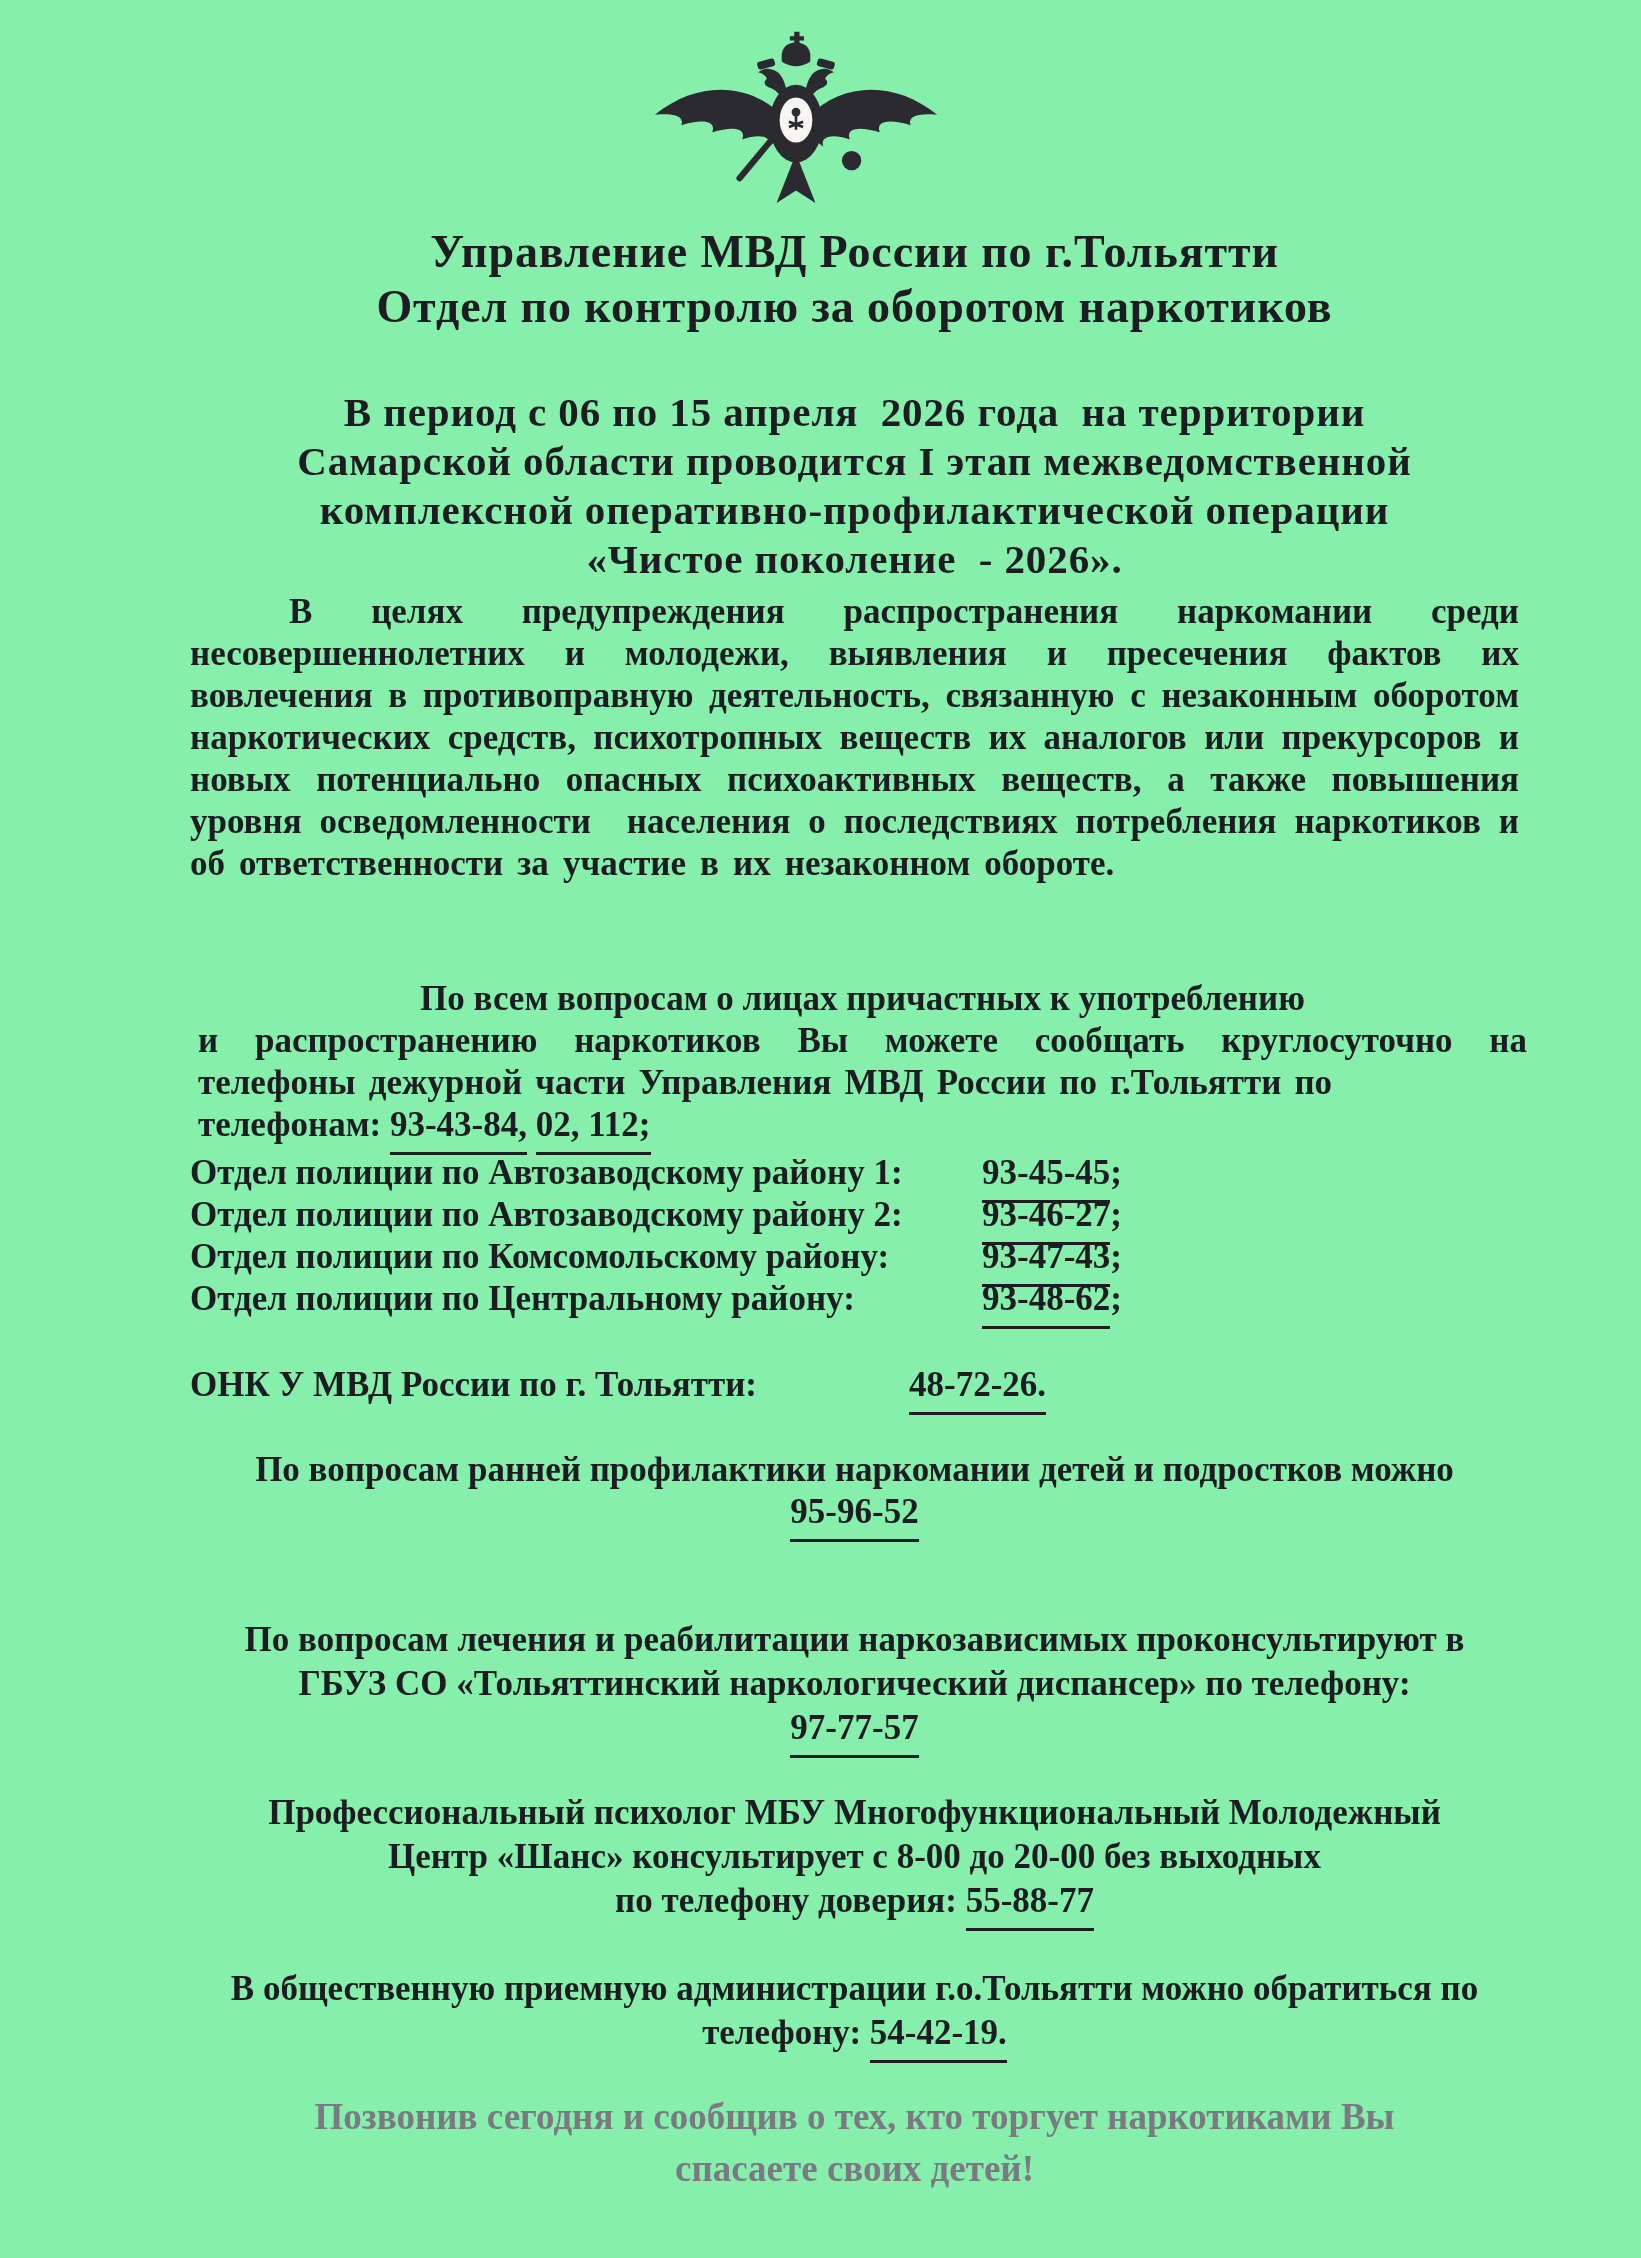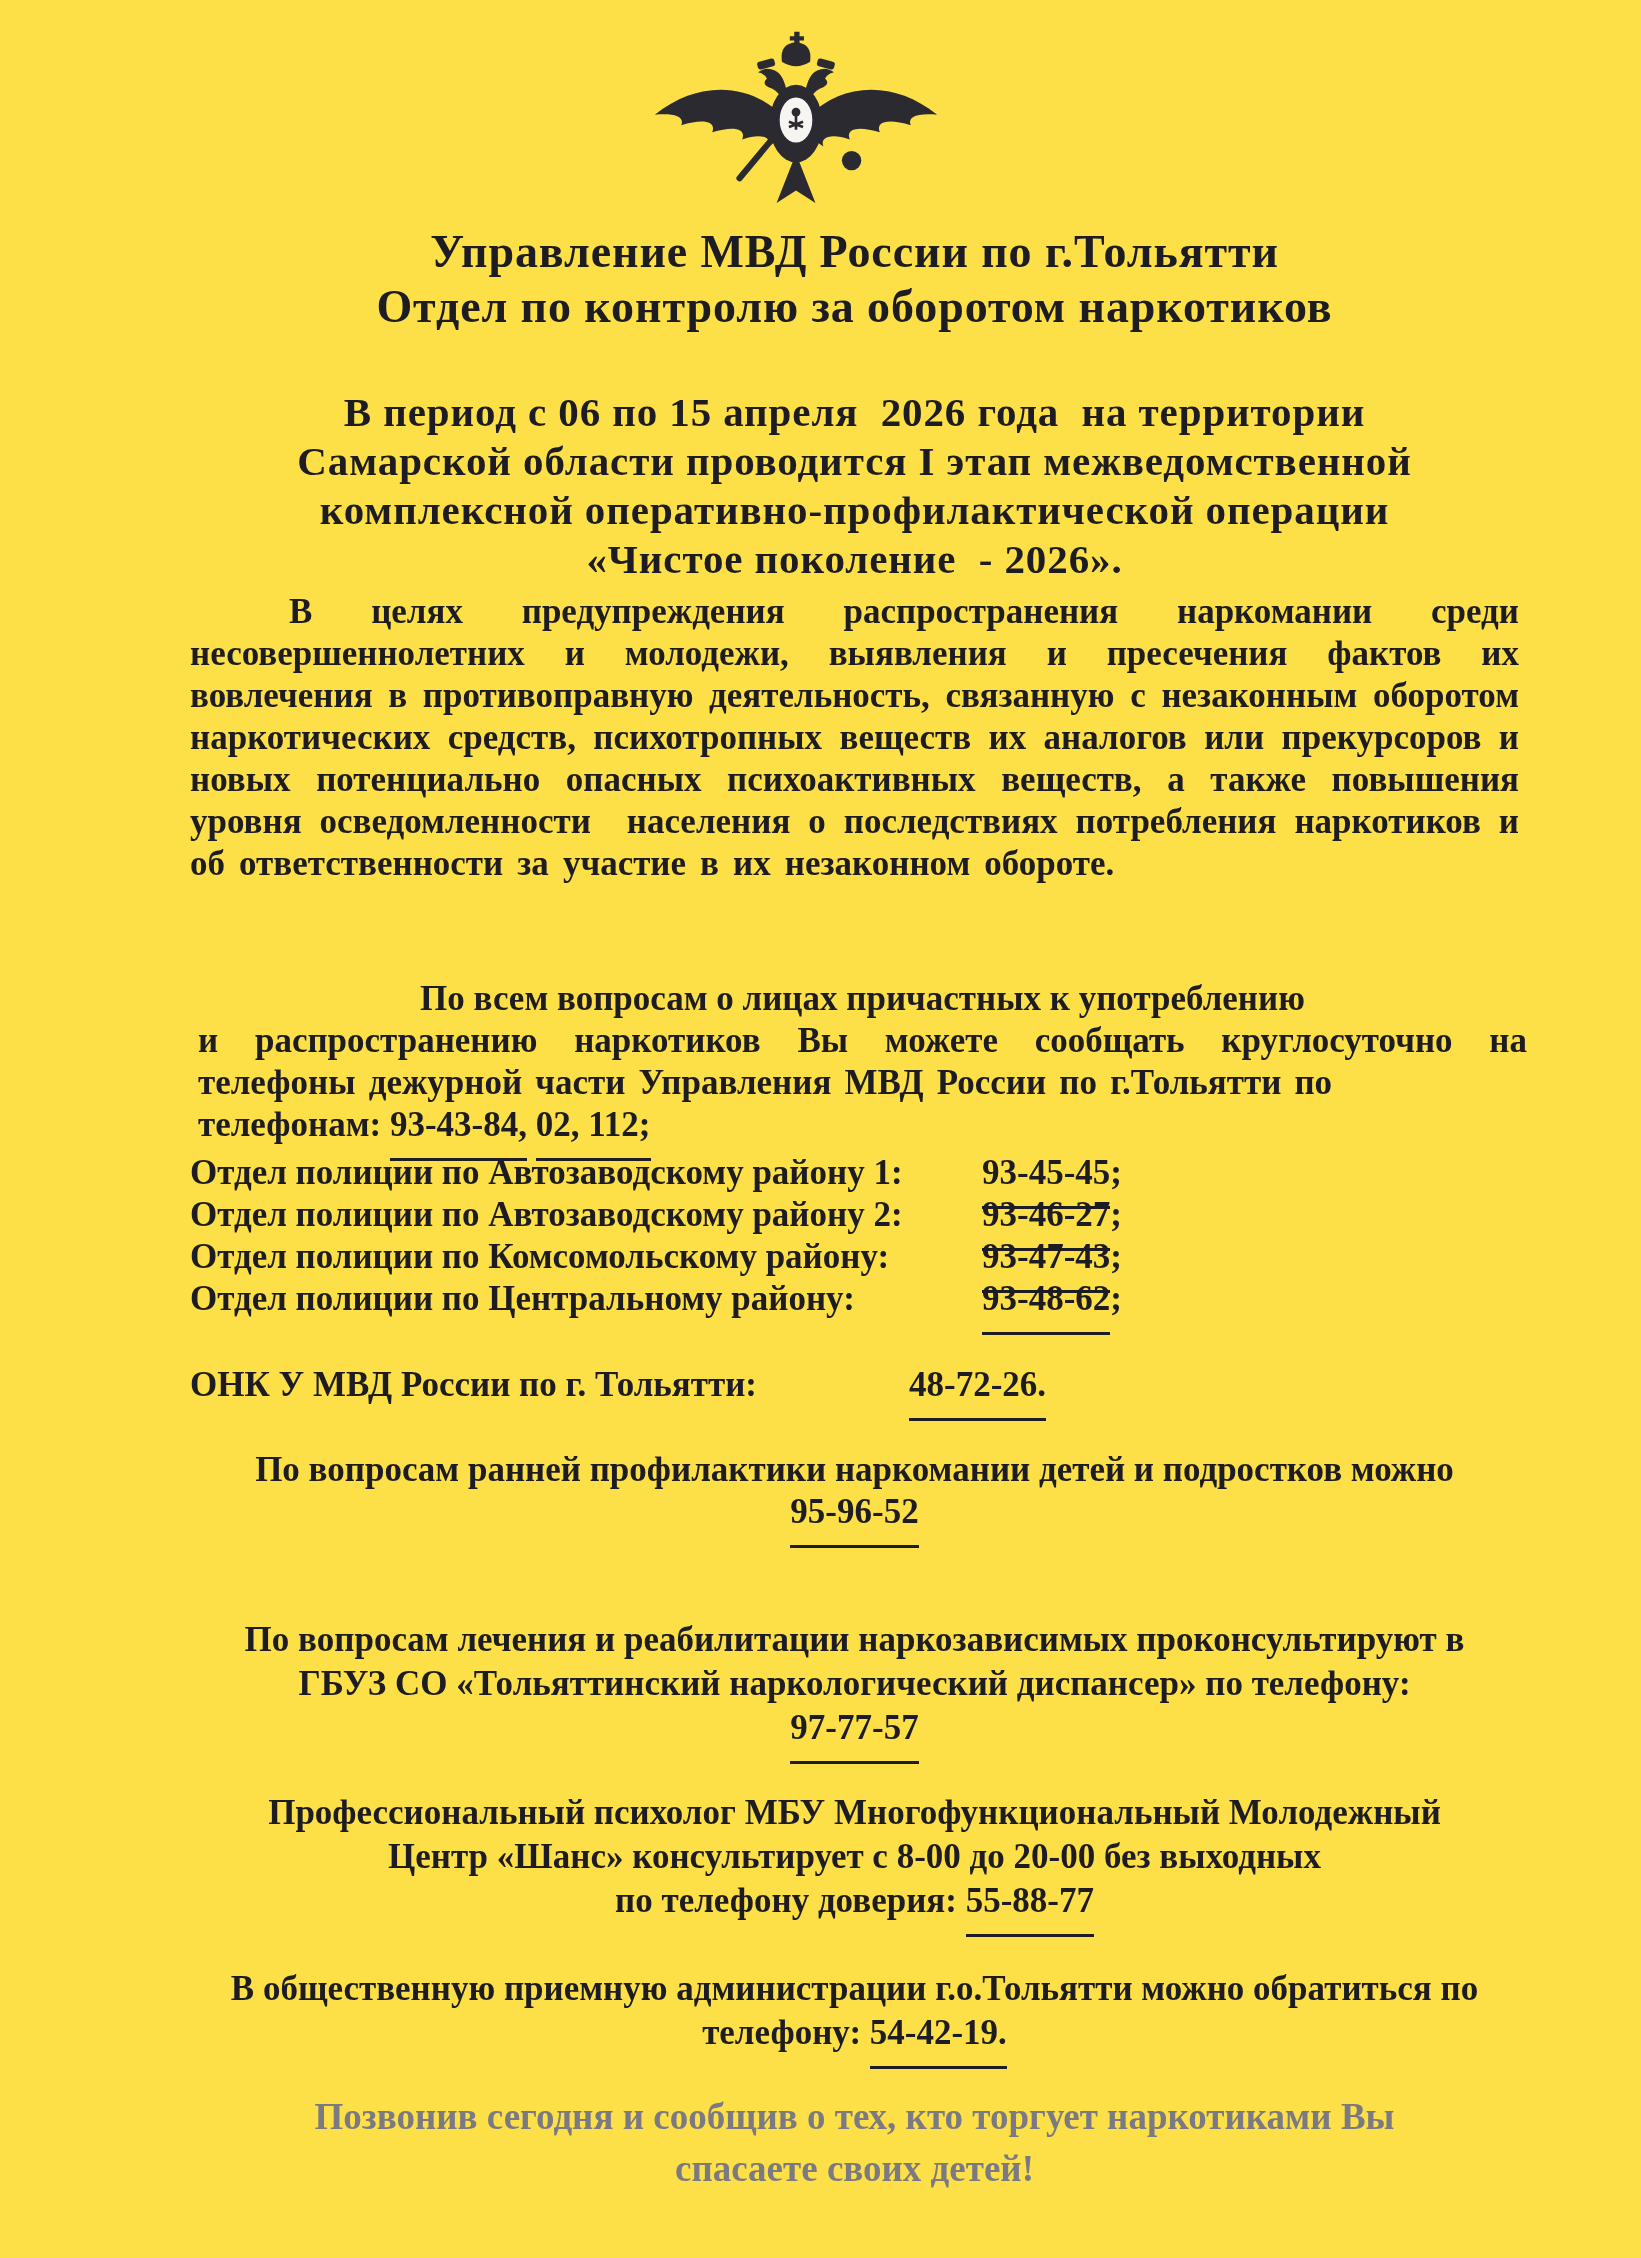--- a/index.html
+++ b/index.html
@@ -4,34 +4,34 @@
 <style>
   html, body {
     margin: 0;
     padding: 0;
     background: #ffffff;
   }
   .page {
     position: relative;
     width: 1642px;
     height: 2258px;
-    background: #fde047;
+    background: #86efac;
     font-family: "Liberation Serif", "DejaVu Serif", serif;
     font-weight: 700;
     color: #1d1c22;
     overflow: hidden;
   }
   .sec {
     position: absolute;
     left: 190px;
     width: 1329px;
   }
   .u {
     border-bottom: 3.5px solid currentColor;
-    padding-bottom: 14px;
+    padding-bottom: 8px;
   }
   #emblem {
     position: absolute;
     left: 646px;
     top: 28px;
     width: 300px;
     height: 184px;
   }
   #org {
     top: 224px;

